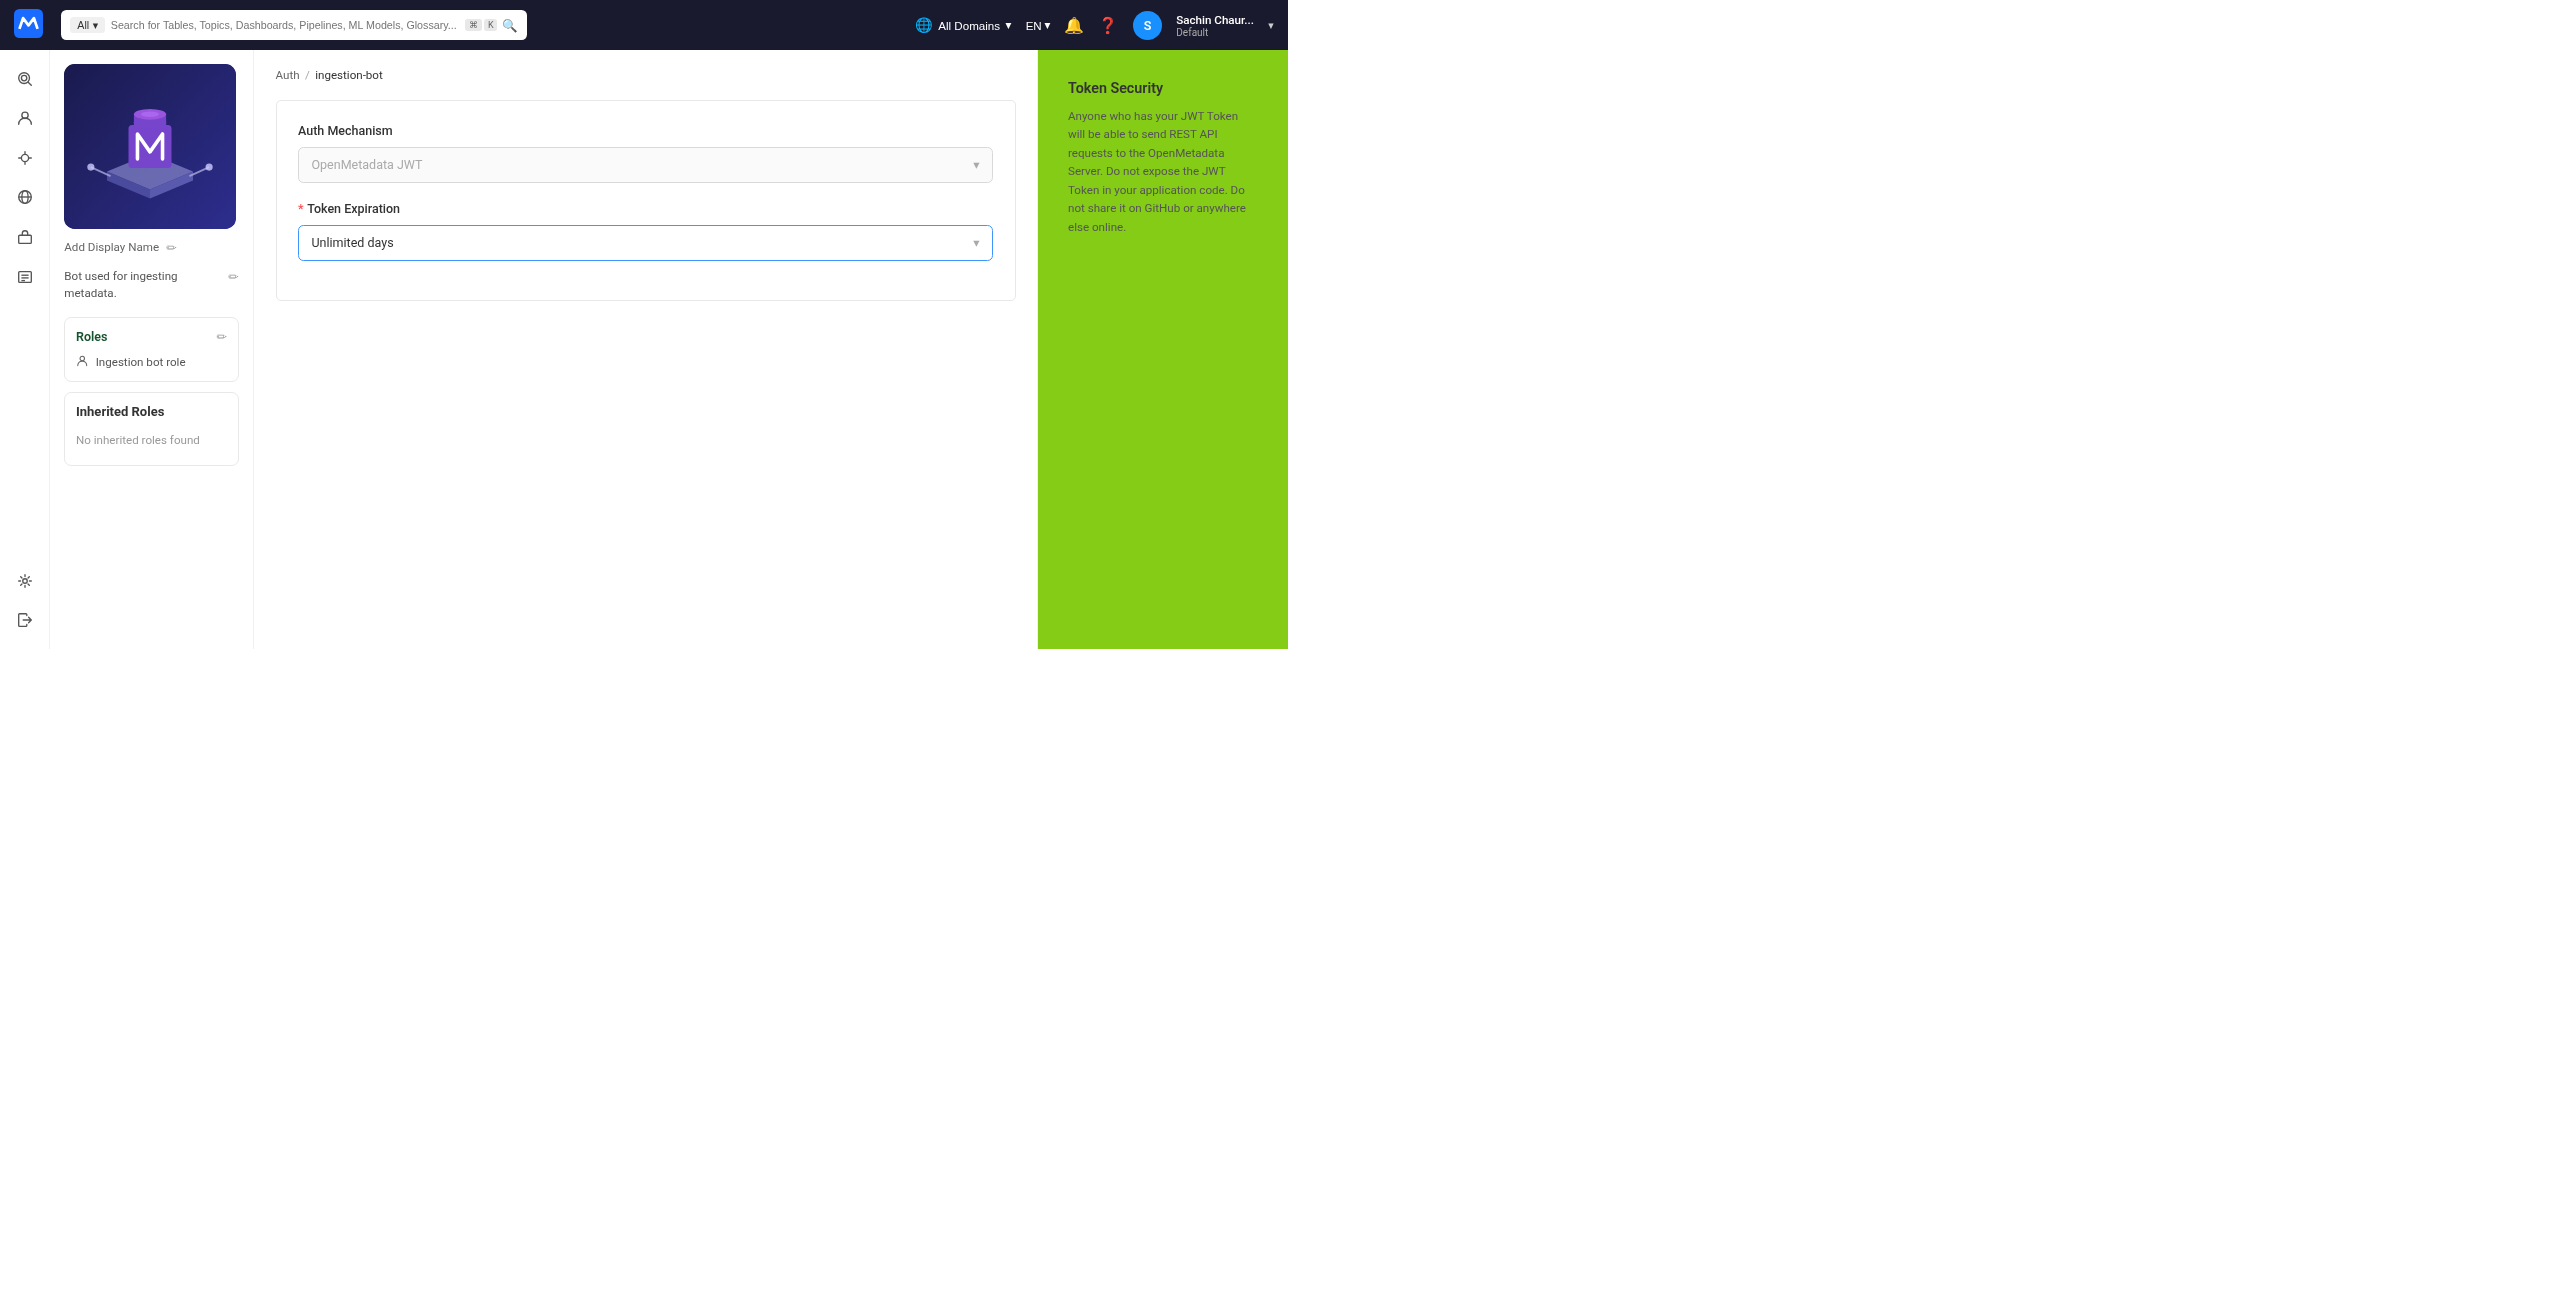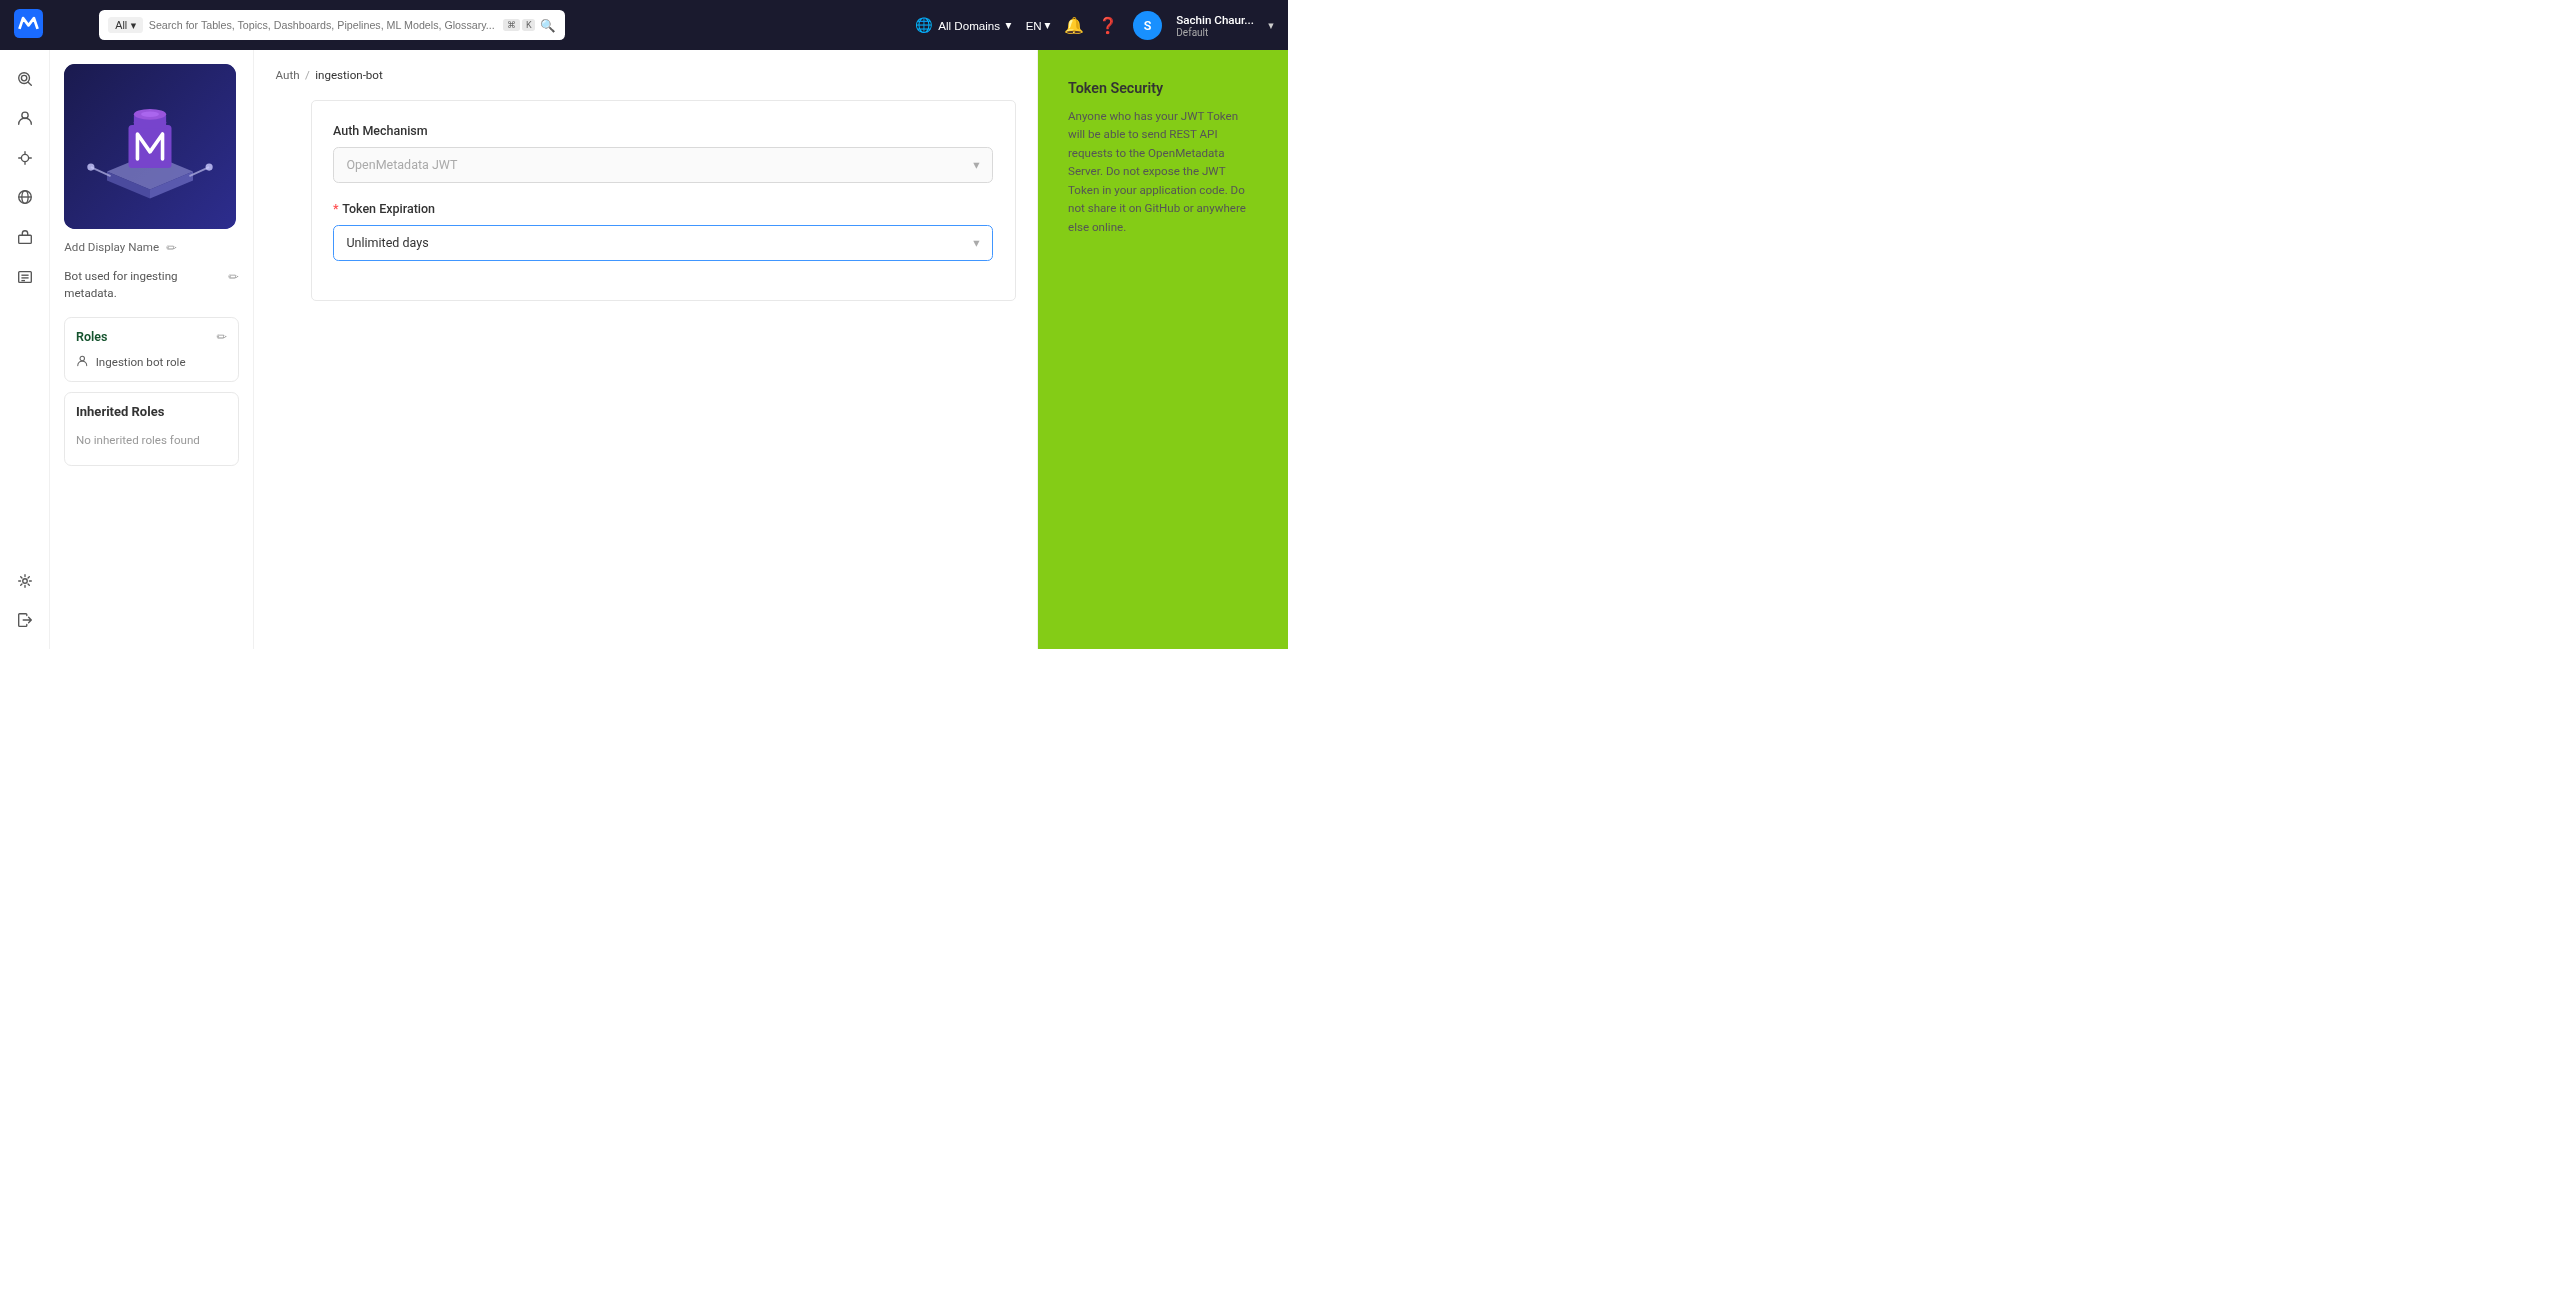--- a/index.html
+++ b/index.html
@@ -31,21 +31,20 @@
     .search-bar {
       flex: 1;
       max-width: 466px;
       display: flex;
       align-items: center;
       background: #fff;
       border-radius: 5.4px;
       height: 30px;
       padding: 0 9px;
       gap: 5.4px;
-      margin-left: 38px;
     }
     .search-all-btn {
       display: flex;
       align-items: center;
       gap: 3.6px;
       font-size: 10.7px;
       color: #333;
       background: #f0f0f0;
       border: none;
       border-radius: 3.6px;
@@ -285,21 +284,20 @@
       color: #333;
     }
 
     
     .form-card {
       background: #fff;
       border: 0.9px solid #e8e8e8;
       border-radius: 5px;
       padding: 21.5px;
       max-width: 788px;
-      margin-left: 35px;
     }
     .form-label {
       font-size: 12.5px;
       font-weight: 500;
       color: #333;
       margin-bottom: 9px;
     }
     .form-select {
       width: 100%;
       height: 36px;

